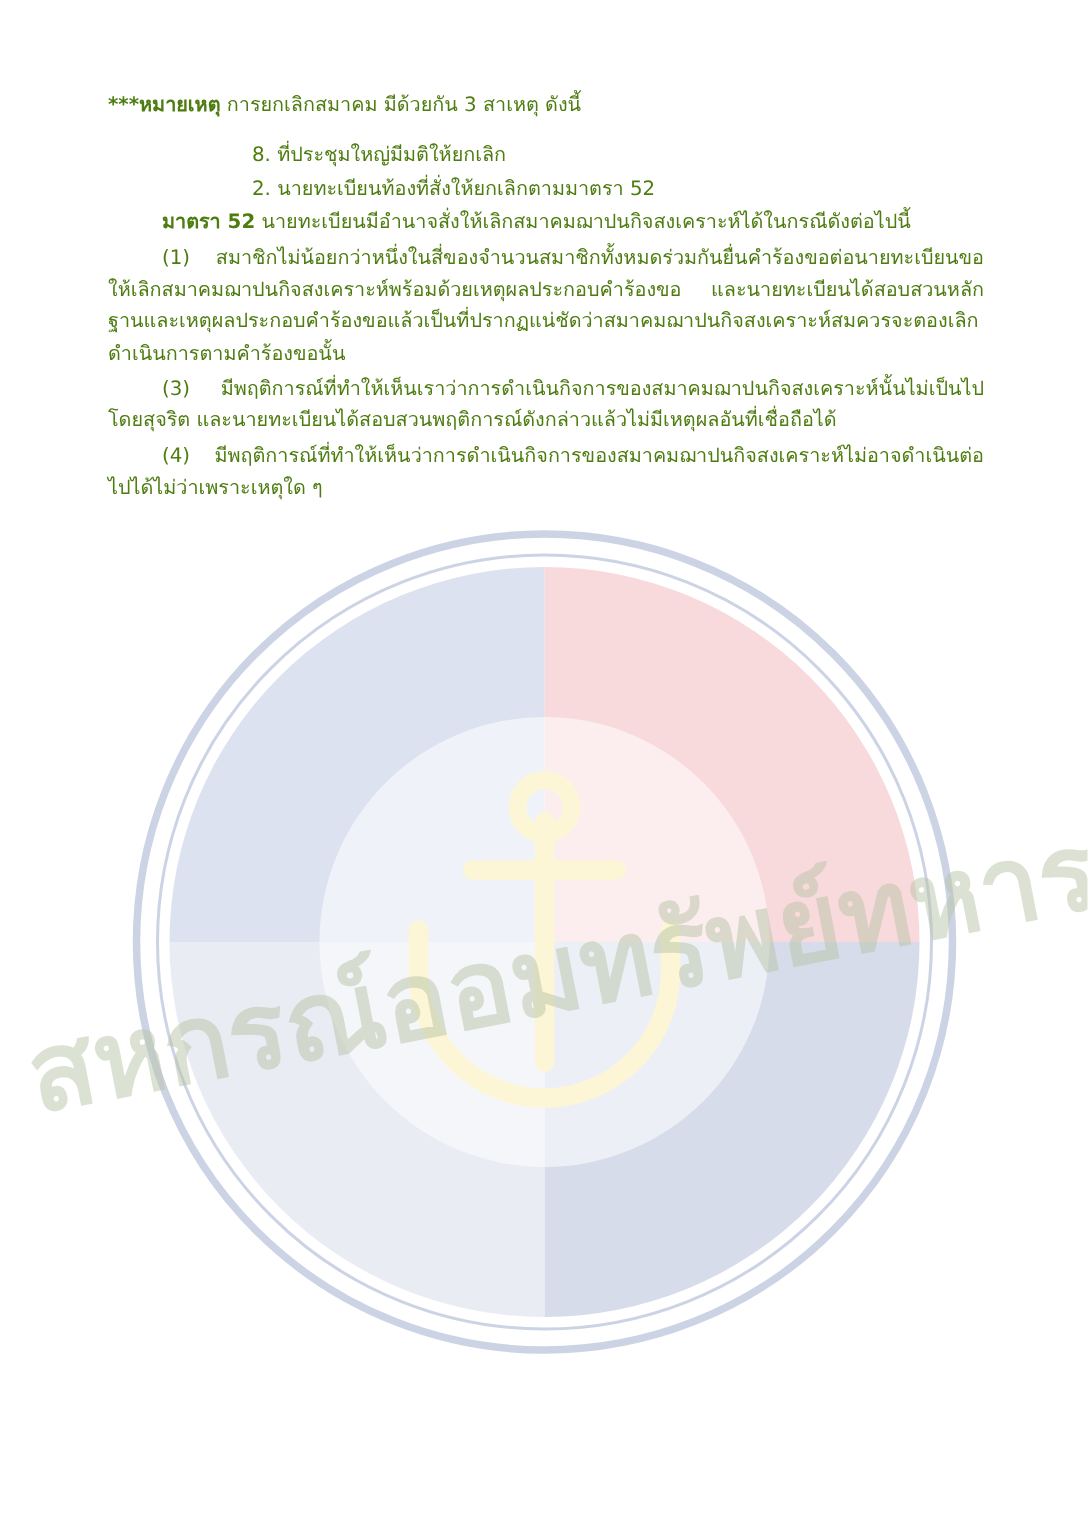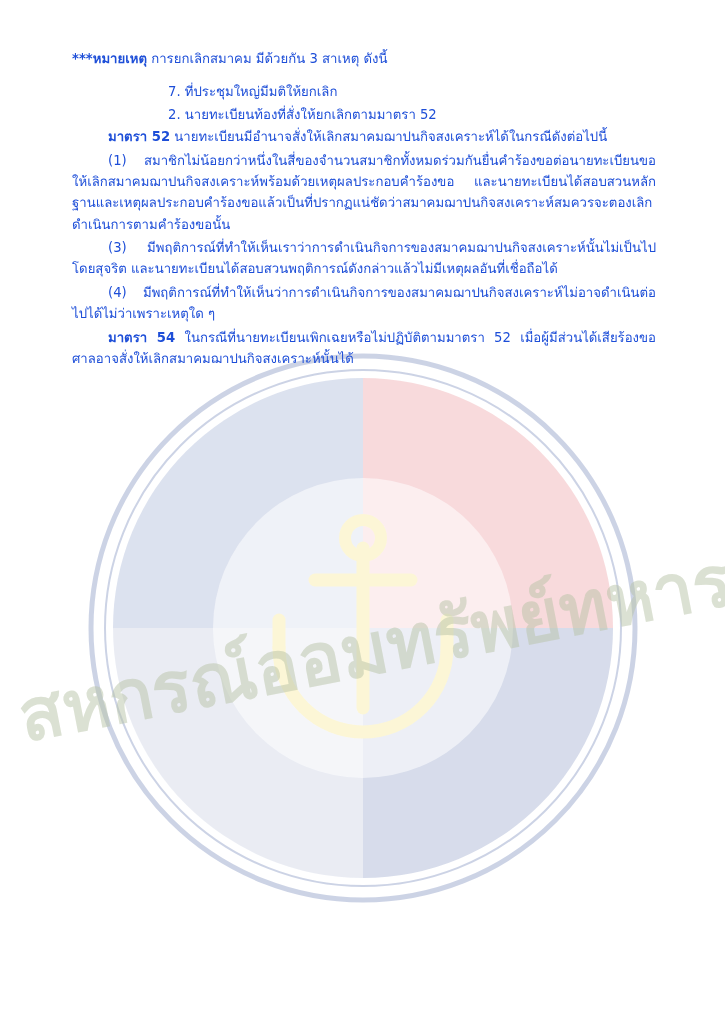--- a/index.html
+++ b/index.html
@@ -52,25 +52,25 @@
     position: absolute;
     left: 0;
     top: 0;
     width: 725px;
     height: 1024px;
     z-index: 2;
   }
   .doc-body {
     position: absolute;
     left: 72px;
-    top: 48px;
+    top: 60px;
     width: 584px;
     font-size: 13.2px;
     line-height: 1.62;
-    color: #1d4ed8;
+    color: #4d7c0f;
   }
   .p {
     margin: 0 0 2px 0;
     text-align: justify;
     text-justify: inter-word;
   }
   .indent-1 { text-indent: 36px; }
   .indent-2 { text-indent: 96px; }
   .b { font-weight: bold; }
   .gap-top { margin-top: 6px; }
@@ -105,26 +105,25 @@
     <circle cx="280" cy="190" r="18" fill="none" stroke="#f3d84a" stroke-width="12"></circle>
   </svg>
 </div>
 <div id="watermark-text">สหกรณ์ออมทรัพย์ทหาร</div>
 
 <div id="page">
   <div class="doc-body">
 
     <p class="p note-line"><span class="b"><span>***</span><span>หมายเหตุ</span></span> <span>การยกเลิกสมาคม มีด้วยกัน 3 สาเหตุ ดังนี้</span></p>
 
-    <p class="p indent-2 list-line">7. ที่ประชุมใหญ่มีมติให้ยกเลิก</p>
+    <p class="p indent-2 list-line">8. ที่ประชุมใหญ่มีมติให้ยกเลิก</p>
     <p class="p indent-2 list-line">2. นายทะเบียนท้องที่สั่งให้ยกเลิกตามมาตรา 52</p>
 
     <p class="p indent-1"><span class="b">มาตรา 52</span> <span>นายทะเบียนมีอำนาจสั่งให้เลิกสมาคมฌาปนกิจสงเคราะห์ได้ในกรณีดังต่อไปนี้</span></p>
 
     <p class="p indent-1">(1) สมาชิกไม่น้อยกว่าหนึ่งในสี่ของจำนวนสมาชิกทั้งหมดร่วมกันยื่นคำร้องขอต่อนายทะเบียนขอให้เลิกสมาคมฌาปนกิจสงเคราะห์พร้อมด้วยเหตุผลประกอบคำร้องขอ และนายทะเบียนได้สอบสวนหลักฐานและเหตุผลประกอบคำร้องขอแล้วเป็นที่ปรากฏแน่ชัดว่าสมาคมฌาปนกิจสงเคราะห์สมควรจะตองเลิกดำเนินการตามคำร้องขอนั้น</p>
     <p class="p indent-1">(3) มีพฤติการณ์ที่ทำให้เห็นเราว่าการดำเนินกิจการของสมาคมฌาปนกิจสงเคราะห์นั้นไม่เป็นไปโดยสุจริต และนายทะเบียนได้สอบสวนพฤติการณ์ดังกล่าวแล้วไม่มีเหตุผลอันที่เชื่อถือได้</p>
     <p class="p indent-1">(4) มีพฤติการณ์ที่ทำให้เห็นว่าการดำเนินกิจการของสมาคมฌาปนกิจสงเคราะห์ไม่อาจดำเนินต่อไปได้ไม่ว่าเพราะเหตุใด ๆ</p>
 
 
-    <p class="p indent-1"><span class="b">มาตรา 54</span> <span>ในกรณีที่นายทะเบียนเพิกเฉยหรือไม่ปฏิบัติตามมาตรา 52 เมื่อผู้มีส่วนได้เสียร้องขอศาลอาจสั่งให้เลิกสมาคมฌาปนกิจสงเคราะห์นั้นได้</span></p>
 
   </div>
 </div>
 
 </body></html>

